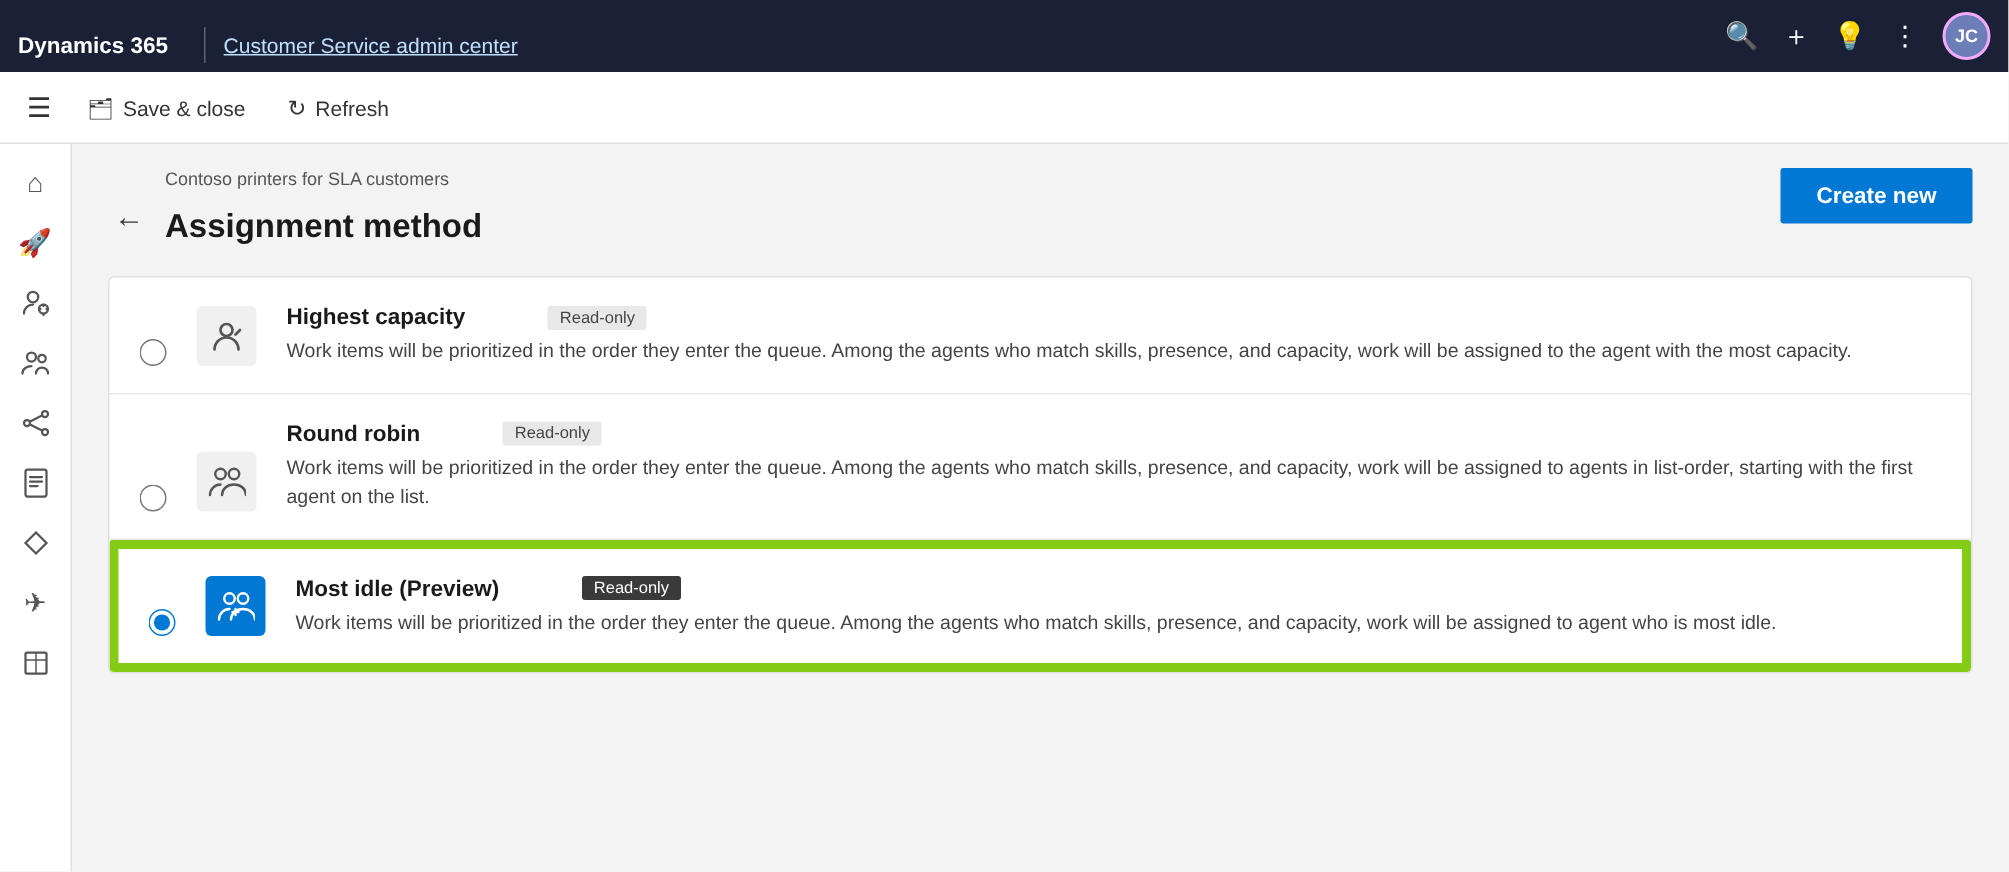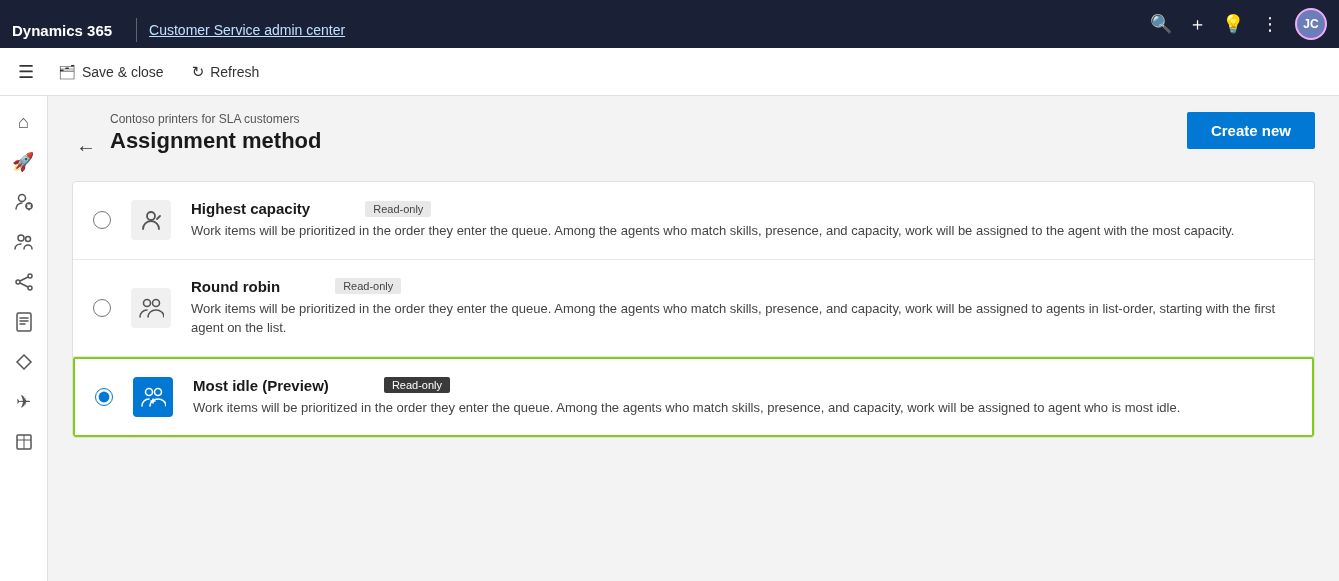--- a/index.html
+++ b/index.html
@@ -150,21 +150,21 @@
       cursor: pointer;
       font-size: 20px;
       color: #333;
       margin-top: 18px;
       padding: 4px;
     }
     .page-title-group {}
     .page-breadcrumb {
       font-size: 12px;
       color: #555;
-      margin-bottom: 2px;
+      margin-bottom: 12px;
     }
     .page-title {
       font-size: 22px;
       font-weight: 600;
       color: #1a1a1a;
       text-align: right;
     }
     .create-new-btn {
       background: #0078d4;
       color: white;
@@ -179,28 +179,28 @@
 
     
     .options-container {
       background: white;
       border: 1px solid #e0e0e0;
       border-radius: 4px;
       overflow: hidden;
     }
     .option-row {
       display: flex;
-      align-items: center;
+      align-items: flex-end;
       padding: 18px 20px;
       border-bottom: 1px solid #e8e8e8;
       gap: 20px;
     }
     .option-row:last-child { border-bottom: none; }
     .option-row.selected {
-      border: 2px solid #84cc16;
+      border: 6px solid #84cc16;
       border-radius: 2px;
     }
     .option-radio {
       width: 18px;
       height: 18px;
       cursor: pointer;
       accent-color: #0078d4;
       flex-shrink: 0;
     }
     .option-icon-box {

